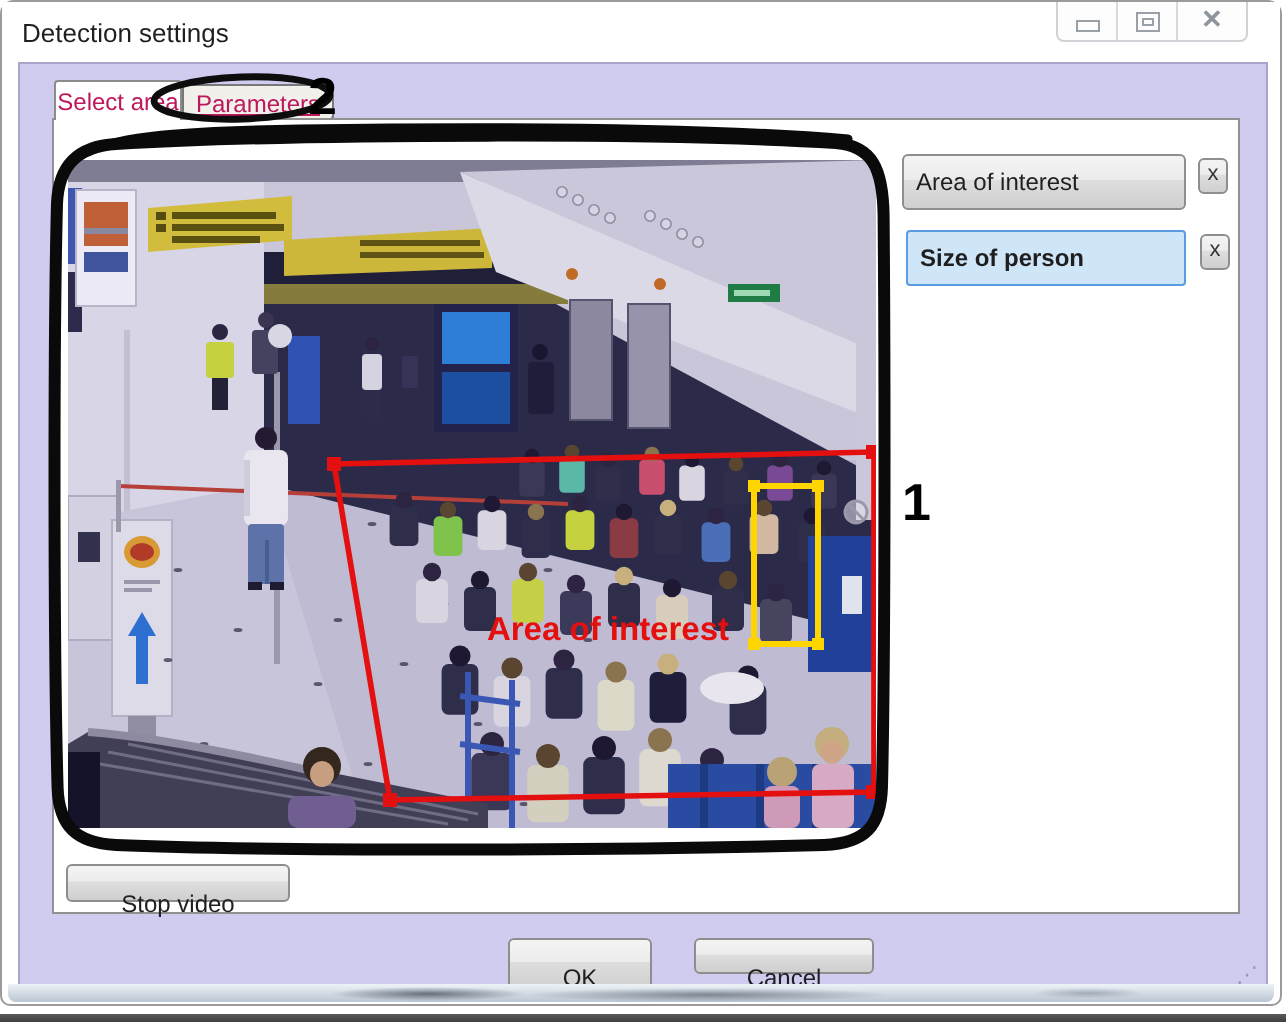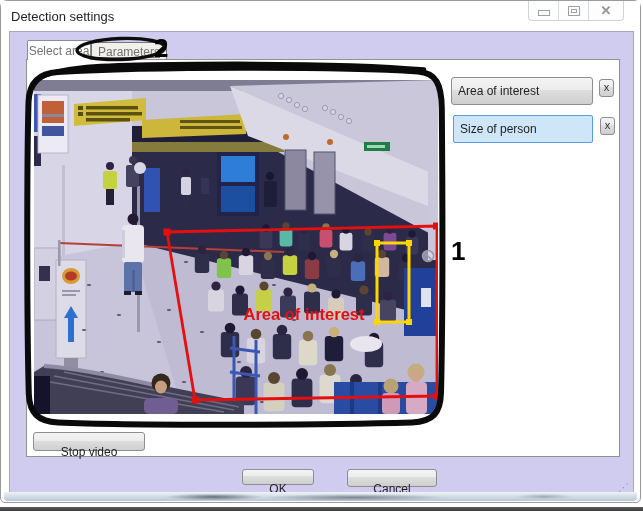--- a/index.html
+++ b/index.html
@@ -15,21 +15,21 @@
   .ctrl{width:29px;height:19px;display:flex;align-items:center;justify-content:center;
         border-left:1px solid #d6d9dd;cursor:default;}
   .ctrl:first-child{border-left:none;}
   .glyph-min{width:10px;height:4px;border:1px solid #9aa0a8;margin-top:4px;}
   .glyph-max{width:10px;height:8px;border:1px solid #9aa0a8;display:flex;align-items:center;justify-content:center;}
   .glyph-max span{width:4px;height:2px;border:1px solid #9aa0a8;display:block;}
   .glyph-close{font-size:13px;color:#8f959c;font-weight:bold;font-family:"DejaVu Serif",serif;line-height:1;}
   
   .client{position:absolute;left:8px;top:30px;width:625px;height:468px;background:#cfccf0;
           border:1px solid #a7a5c9;box-sizing:border-box;}
-  .tab{position:absolute;font-size:12px;color:#737373;text-align:center;box-sizing:border-box;}
+  .tab{position:absolute;font-size:12px;color:#be185d;text-align:center;box-sizing:border-box;}
   .tab-active{left:17px;top:8px;width:64px;height:20px;background:#fff;border:1px solid #8c8c8c;
               border-bottom:none;border-radius:2px 2px 0 0;z-index:3;padding-top:3px;}
   .tab-inactive{left:81px;top:10px;width:76px;height:18px;background:#f1f0ea;border:1px solid #787878;
                 border-radius:2px;z-index:1;padding-top:2px;text-decoration:underline;}
   .panel{position:absolute;left:16px;top:27px;width:594px;height:398px;background:#fff;
          border:1px solid #919191;box-sizing:border-box;z-index:2;}
   
   .video{position:absolute;left:7px;top:20px;width:404px;height:334px;background:#bfbbd3;}
   
   .btn{position:absolute;background:linear-gradient(#f4f4f4,#ececec 45%,#dedede 46%,#cfcfcf);
@@ -316,27 +316,27 @@
             <rect x="340" y="160" width="6" height="6"></rect>
             <rect x="372" y="160" width="6" height="6"></rect>
             <rect x="340" y="239" width="6" height="6"></rect>
             <rect x="372" y="239" width="6" height="6"></rect>
           </g>
         </g>
       </svg>
 
       <div class="btn region-btn" style="left:424px;top:17px;width:142px;height:28px;">Area of interest</div>
       <div class="btn xbtn" style="left:572px;top:19px;width:15px;height:18px;">x</div>
-      <div class="region-btn region-selected" style="position:absolute;left:426px;top:55px;width:140px;height:28px;font-size:12px;color:#1f1f1f;box-sizing:border-box;">Size of person</div>
+      <div class="region-btn region-selected" style="position:absolute;left:426px;top:55px;width:140px;height:28px;font-size:12px;color:#1f1f1f;box-sizing:border-box;font-weight:bold;">Size of person</div>
       <div class="btn xbtn" style="left:573px;top:57px;width:15px;height:18px;">x</div>
 
       <div class="btn footer-btn" style="left:6px;top:372px;width:112px;height:19px;">Stop video</div>
     </div>
 
-    <div class="btn footer-btn" style="left:232px;top:437px;width:72px;height:16px;">OK</div>
+    <div class="btn footer-btn" style="left:244px;top:437px;width:72px;height:26px;">OK</div>
     <div class="btn footer-btn" style="left:317px;top:437px;width:90px;height:18px;margin-left:20px;">Cancel</div>
     <div class="grip">⋰</div>
   </div>
 
   <div class="bottom-edge"></div>
 </div>
 
 <div class="screen-bottom-bar"></div>
 
 <svg class="annot-svg" width="643" height="511" viewBox="0 0 643 511">

